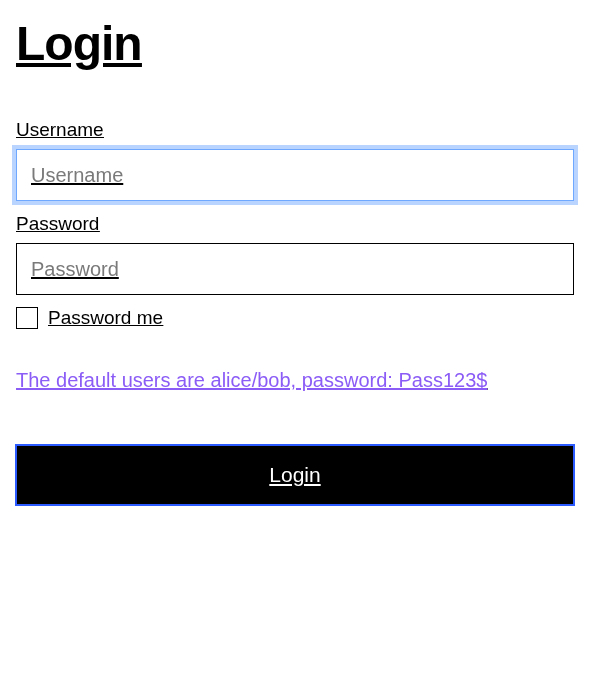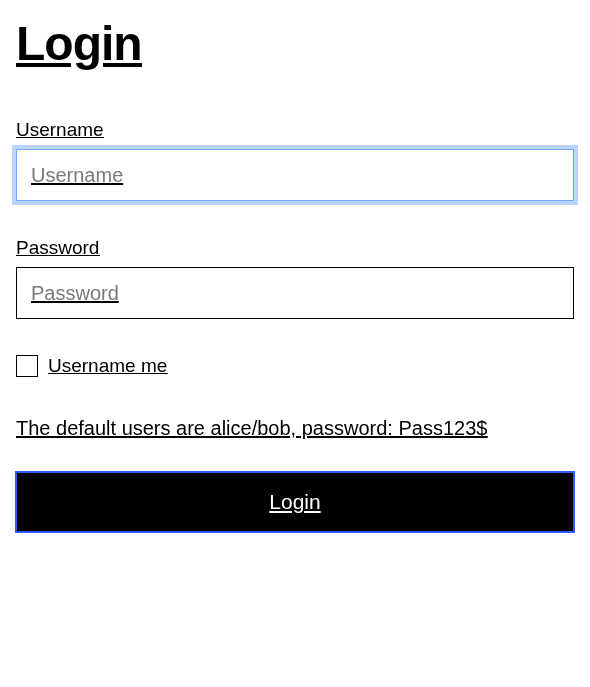--- a/index.html
+++ b/index.html
@@ -16,21 +16,21 @@
       padding: 16px;
     }
     .page-title {
       font-size: 48px;
       font-weight: 700;
       color: #000000;
       margin-bottom: 48px;
       letter-spacing: -1px;
     }
     .form-group {
-      margin-bottom: 36px;
+      margin-bottom: 12px;
     }
     .field-label {
       display: block;
       font-size: 19px;
       color: #000000;
       margin-bottom: 8px;
       font-weight: 400;
     }
     .text-input {
       width: 100%;
@@ -64,23 +64,23 @@
       cursor: pointer;
       flex-shrink: 0;
     }
     .checkbox-label {
       font-size: 19px;
       color: #000000;
       cursor: pointer;
     }
     .hint-text {
       font-size: 20px;
-      color: #000000;
+      color: #8b5cf6;
       line-height: 1.5;
-      margin-bottom: 29px;
+      margin-bottom: 50px;
     }
     .login-button {
       width: 100%;
       height: 60px;
       background: #000000;
       color: #ffffff;
       font-size: 21px;
       font-weight: 400;
       border: 1px solid #2c5cff;
       cursor: pointer;
@@ -101,21 +101,21 @@
   <input type="text" class="text-input focused" placeholder="Username" style="">
 </div>
 
 <div class="form-group">
   <label class="field-label">Password</label>
   <input type="password" class="text-input" placeholder="Password" style="">
 </div>
 
 <div class="checkbox-row">
   <div class="checkbox"></div>
-  <label class="checkbox-label">Username me</label>
+  <label class="checkbox-label">Password me</label>
 </div>
 
 <p class="hint-text">The default users are alice/bob, password: Pass123$</p>
 
 <button class="login-button">Login</button>
 
 
 
 
 </body></html>

